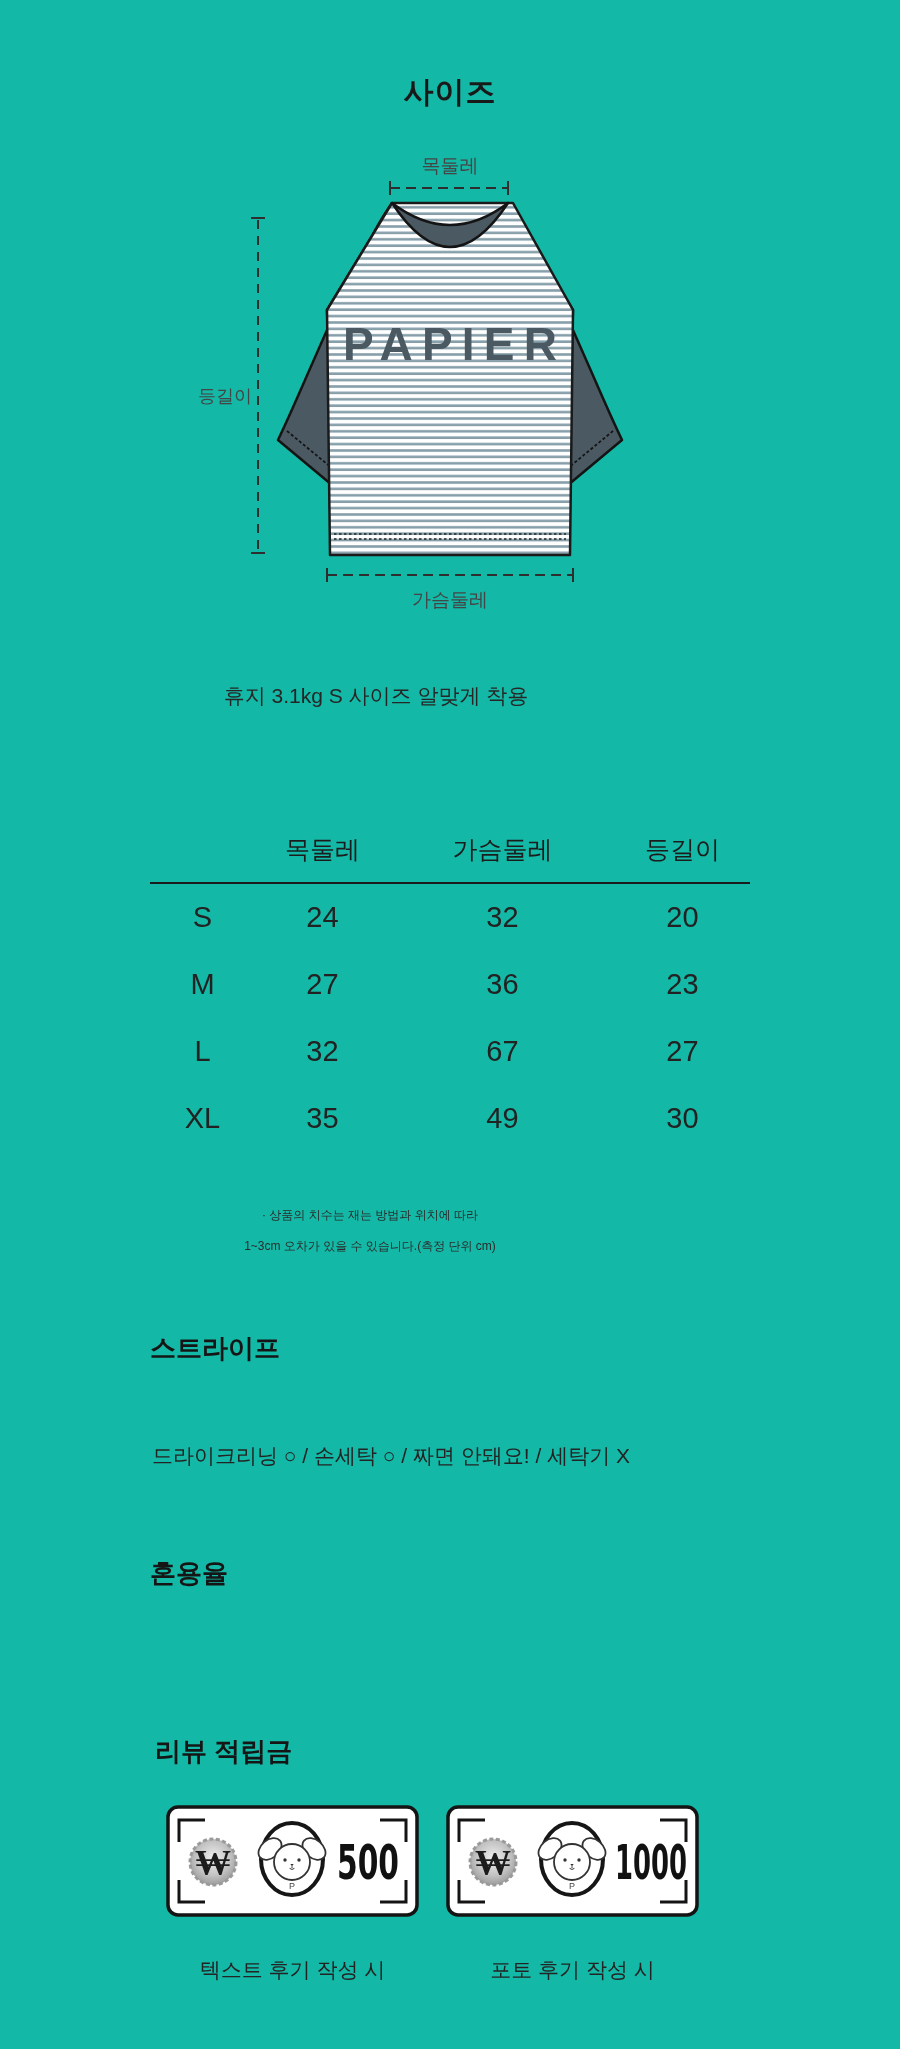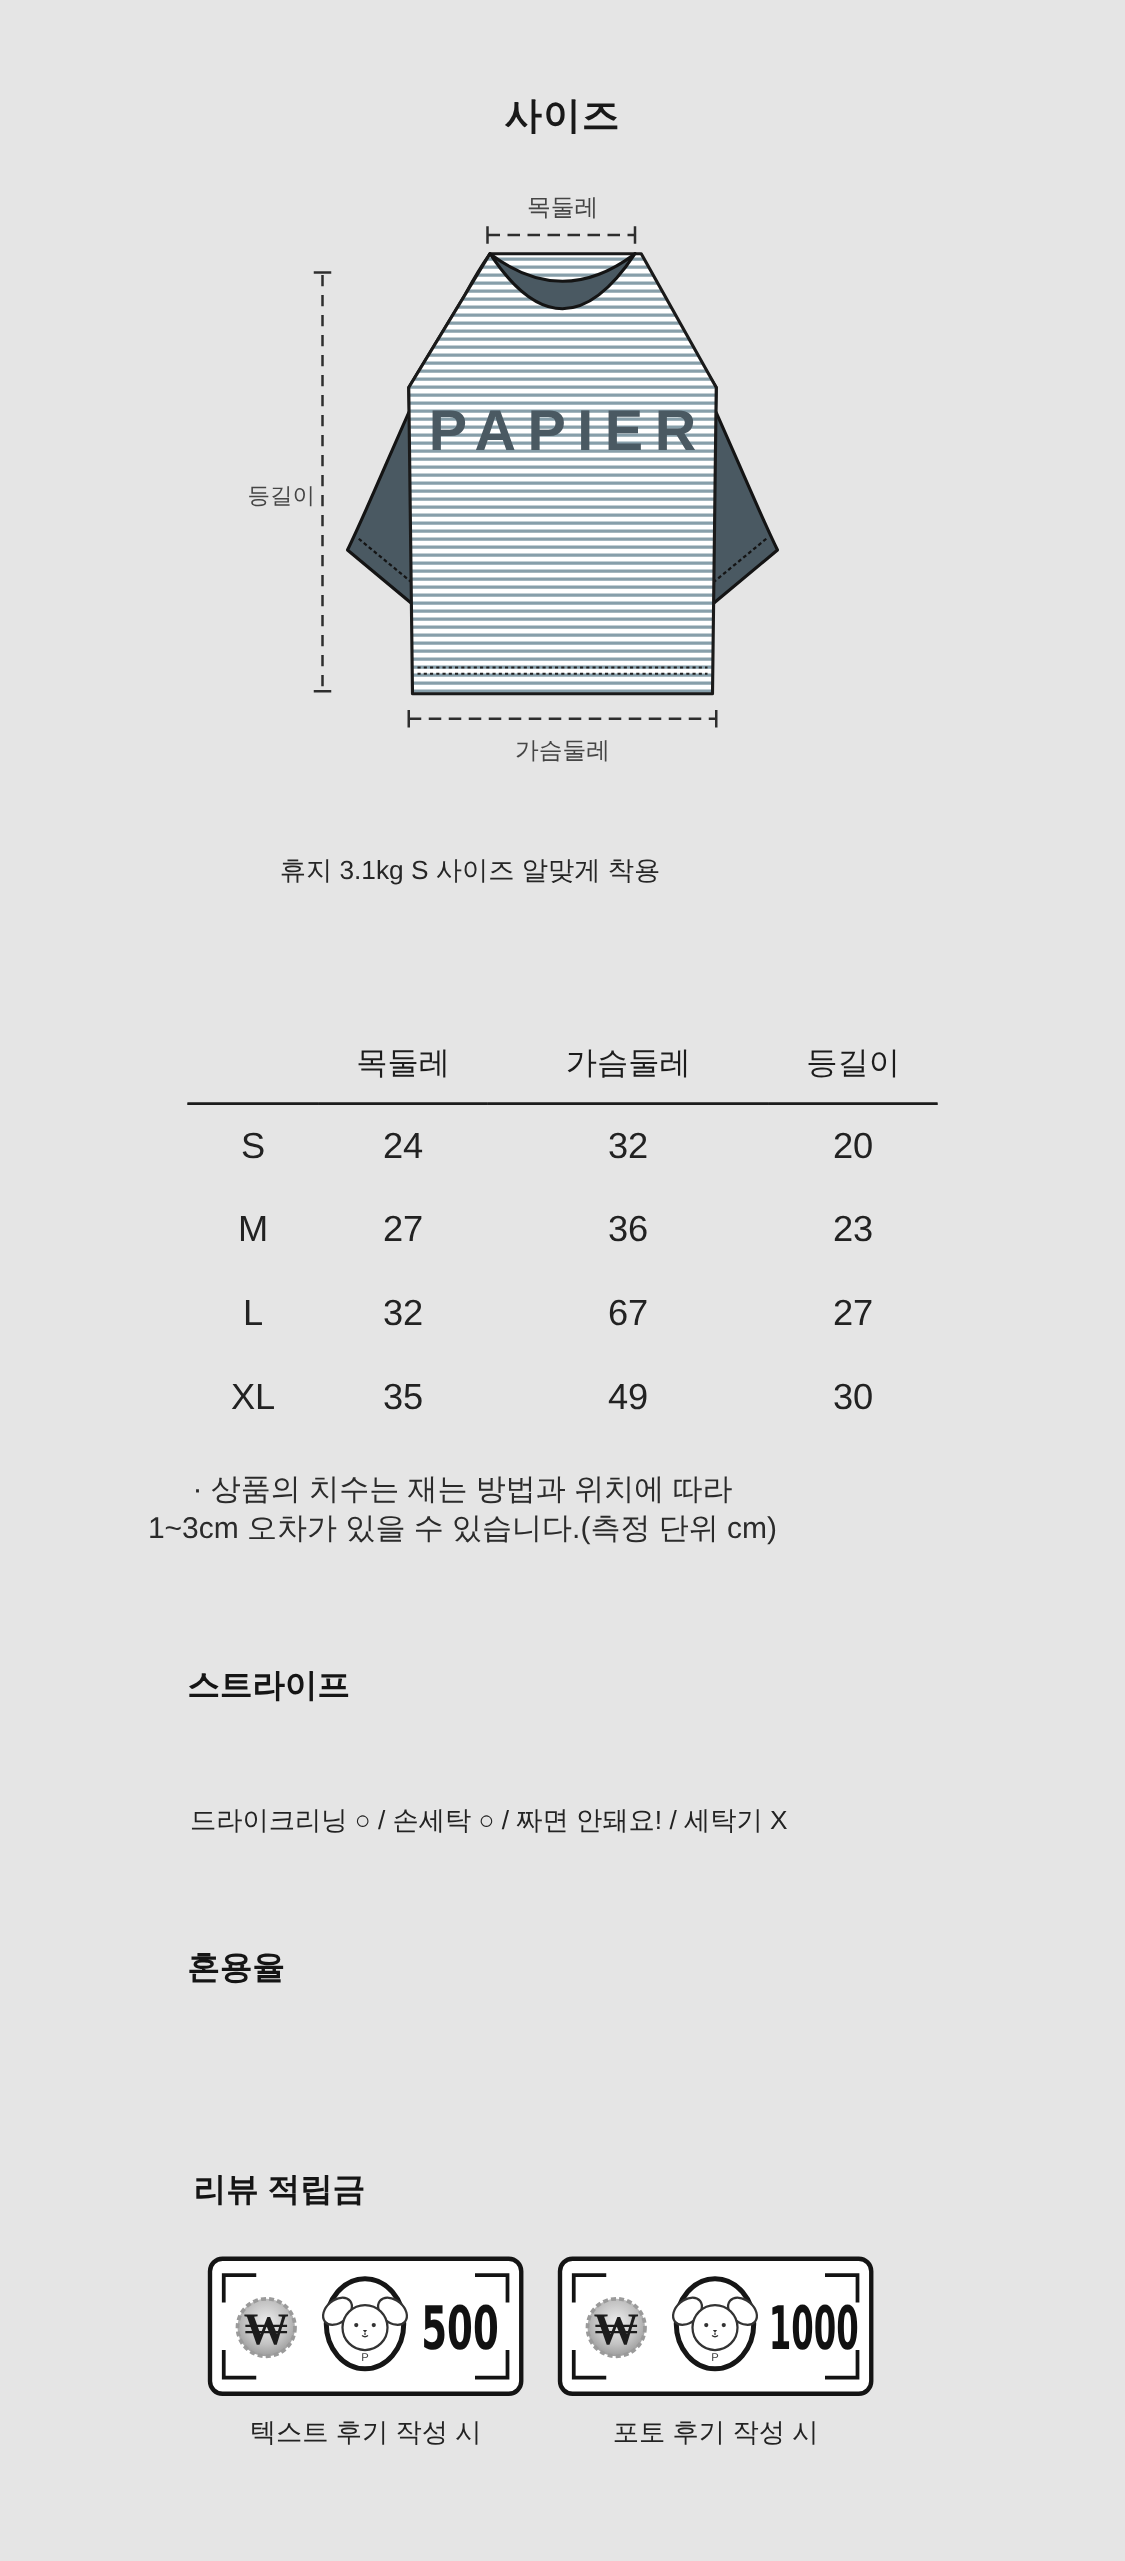--- a/index.html
+++ b/index.html
@@ -1,29 +1,29 @@
 <!DOCTYPE html>
 <html><head>
 <meta charset="utf-8">
 <style>
   html,body{margin:0;padding:0;background:#fff;}
-  .page{position:relative;width:900px;height:2049px;background:#e5e5e5;overflow:hidden;
+  .page{position:relative;width:900px;height:2049px;background:#14b8a6;overflow:hidden;
         font-family:"Liberation Sans","DejaVu Sans",sans-serif;color:#1f1f1f;}
   .abs{position:absolute;}
   .page-title{left:0;top:72px;width:900px;text-align:center;font-size:30px;font-weight:bold;color:#191919;letter-spacing:1px;}
   .fit-caption{left:0;top:682px;width:752px;text-align:center;font-size:21px;color:#262626;}
   .size-table{left:150px;top:816px;width:600px;border-collapse:collapse;table-layout:fixed;}
   .size-table th{font-size:25px;font-weight:400;color:#1c1c1c;height:66px;vertical-align:middle;
                  border-bottom:2px solid #1c1c1c;text-align:center;padding:0;}
   .size-table td{font-size:29px;font-weight:400;color:#222;height:67px;vertical-align:middle;text-align:center;padding:0;}
-  .size-note{left:0;top:1176px;width:740px;text-align:center;font-size:24px;line-height:31px;color:#2b2b2b;}
+  .size-note{left:0;top:1200px;width:740px;text-align:center;font-size:12px;line-height:31px;color:#2b2b2b;}
   .sec-title{font-size:26px;font-weight:bold;color:#151515;}
   .sec-bullet{font-size:21px;color:#232323;}
   .methods-line{left:0;top:1442px;width:782px;text-align:center;font-size:21px;color:#232323;}
-  .badge-caption{width:255px;text-align:center;font-size:21px;color:#232323;}
+  .badge-caption{width:255px;text-align:center;font-size:21px;color:#232323;margin-top:24px;}
   svg text{font-family:"Liberation Sans","DejaVu Sans",sans-serif;}
   .won-sign{font-family:"DejaVu Serif","Liberation Serif",serif;}
   .amount-text{font-family:"DejaVu Sans","Liberation Sans",sans-serif;}
 </style>
 </head>
 <body>
 
 <div class="page">
 
   <div class="abs page-title">사이즈</div>

